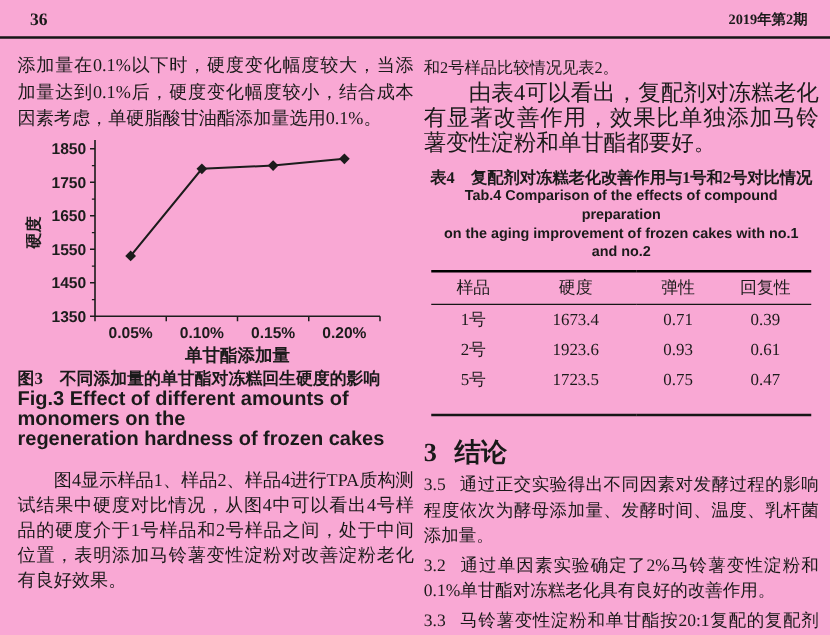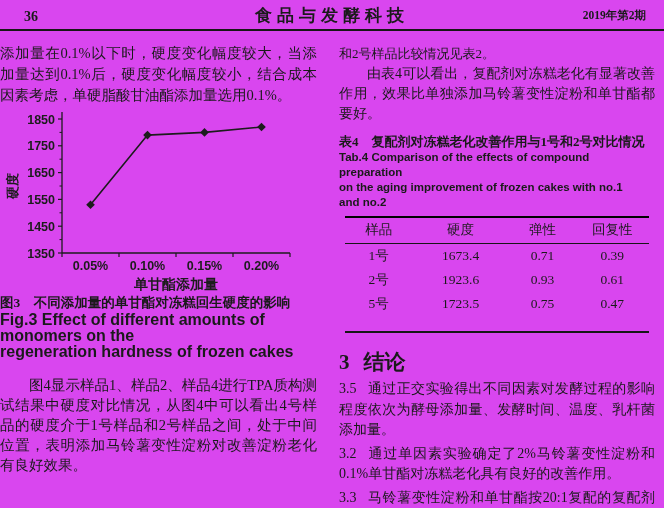--- a/index.html
+++ b/index.html
@@ -5,21 +5,21 @@
   * { box-sizing: border-box; }
   html, body { margin: 0; padding: 0; }
   body {
     width: 664px; height: 508px;
     font-family: "Liberation Serif", "DejaVu Serif", serif;
     background: #f6f6f3;
   }
   .page {
     position: relative;
     width: 664px; height: 508px;
-    background: #d946ef;
+    background: #f9a8d4;
     color: #1a1a1a;
     overflow: hidden;
   }
   
   .hdr {
     position: absolute; top: 0; left: 0; right: 0; height: 31px;
     border-bottom: 2.5px solid #161616;
   }
   .hdr .pn {
     position: absolute; left: 24px; bottom: 4px;
@@ -28,41 +28,41 @@
   .hdr .jt {
     position: absolute; left: 50%; transform: translateX(-50%); bottom: 2px;
     font-size: 17px; font-weight: bold; letter-spacing: 5px; white-space: nowrap;
   }
   .hdr .iss {
     position: absolute; right: 18px; bottom: 6px;
     font-size: 11.5px; font-weight: bold; white-space: nowrap; margin-left: 24px;
   }
   
   .col { position: absolute; top: 36px; text-align: justify; }
-  .col-left  { left: 0;  width: 317px; }
+  .col-left  { left: 14px;  width: 317px; }
   .col-right { left: 339px; width: 316px; }
   p { margin: 0; }
   .body-p { font-size: 14.5px; line-height: 21px; }
   .indent { text-indent: 2em; }
   .p1 { margin-top: 7px; }
   .p2 { margin-top: 15px; font-size: 14.5px; line-height: 20px; }
   
   .chartwrap { margin-top: 3px; }
   .chartwrap svg { display: block; }
   
   .figcap { text-align: left; margin-top: 1px; }
   .figcap .zh { font-size: 13.5px; font-weight: bold; line-height: 18px; }
   .figcap .en {
     font-family: "Liberation Sans", sans-serif;
     font-size: 16px; font-weight: bold; line-height: 16px;
   }
   
   .rp1 { margin-top: 7px; font-size: 13px; line-height: 21px; }
-  .rp2 { font-size: 14px; line-height: 20px; }
-  .tabcap { text-align: left; margin-top: 9px; }
+  .rp2 { font-size: 18px; line-height: 20px; }
+  .tabcap { text-align: center; margin-top: 9px; }
   .tabcap .zh { font-size: 13px; font-weight: bold; line-height: 17px; }
   .tabcap .en {
     font-family: "Liberation Sans", sans-serif;
     font-size: 11.5px; font-weight: bold; line-height: 15px;
   }
   table.t4 {
     width: 96%; margin: 6px auto 0 auto;
     border-collapse: collapse;
     font-size: 13.5px;
   }
@@ -79,21 +79,20 @@
   .citem { margin-top: 3px; font-size: 14px; line-height: 20.5px; }
   .citem .clabel { margin-right: 11px; }
 </style>
 </head>
 <body>
 
 <div class="page">
 
   <div class="hdr">
     <span class="pn">36</span>
-    <span class="jt">食品与发酵科技</span>
     <span class="iss">2019年第2期</span>
   </div>
 
   <div class="col col-left">
     <p class="body-p p1">添加量在0.1%以下时，硬度变化幅度较大，当添加量达到0.1%后，硬度变化幅度较小，结合成本因素考虑，单硬脂酸甘油酯添加量选用0.1%。</p>
 
     <div class="chartwrap">
       <svg width="308" height="184" viewBox="0 0 308 184">
           <line x1="62" y1="3" x2="62" y2="144" stroke="#1c1c1c" stroke-width="1.3"></line>
           <line x1="62" y1="144" x2="290" y2="144" stroke="#1c1c1c" stroke-width="1.3"></line>

